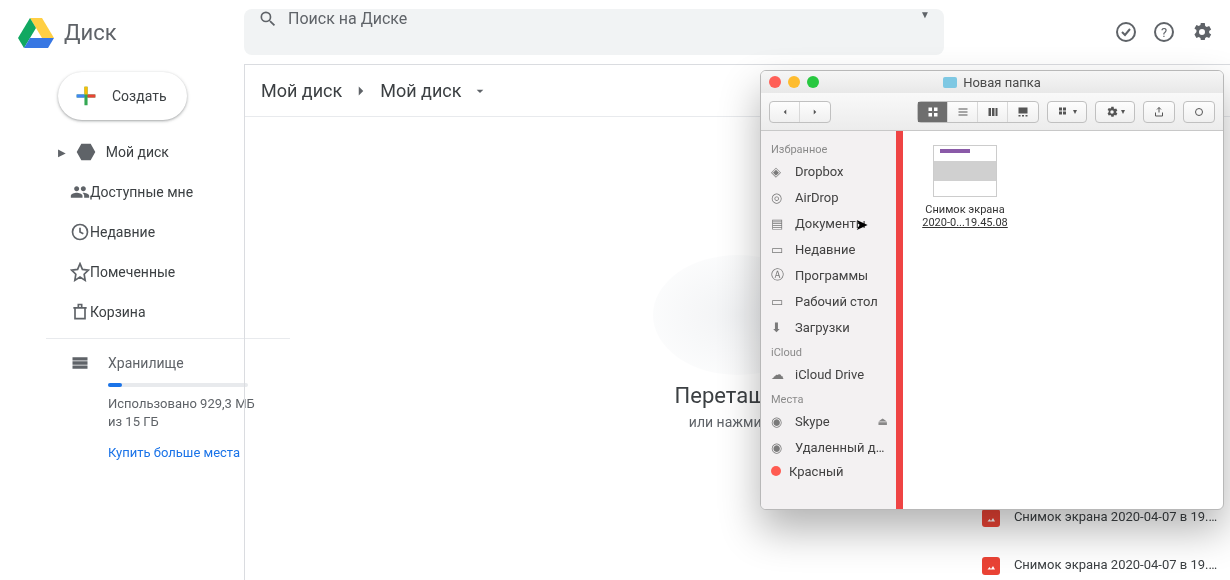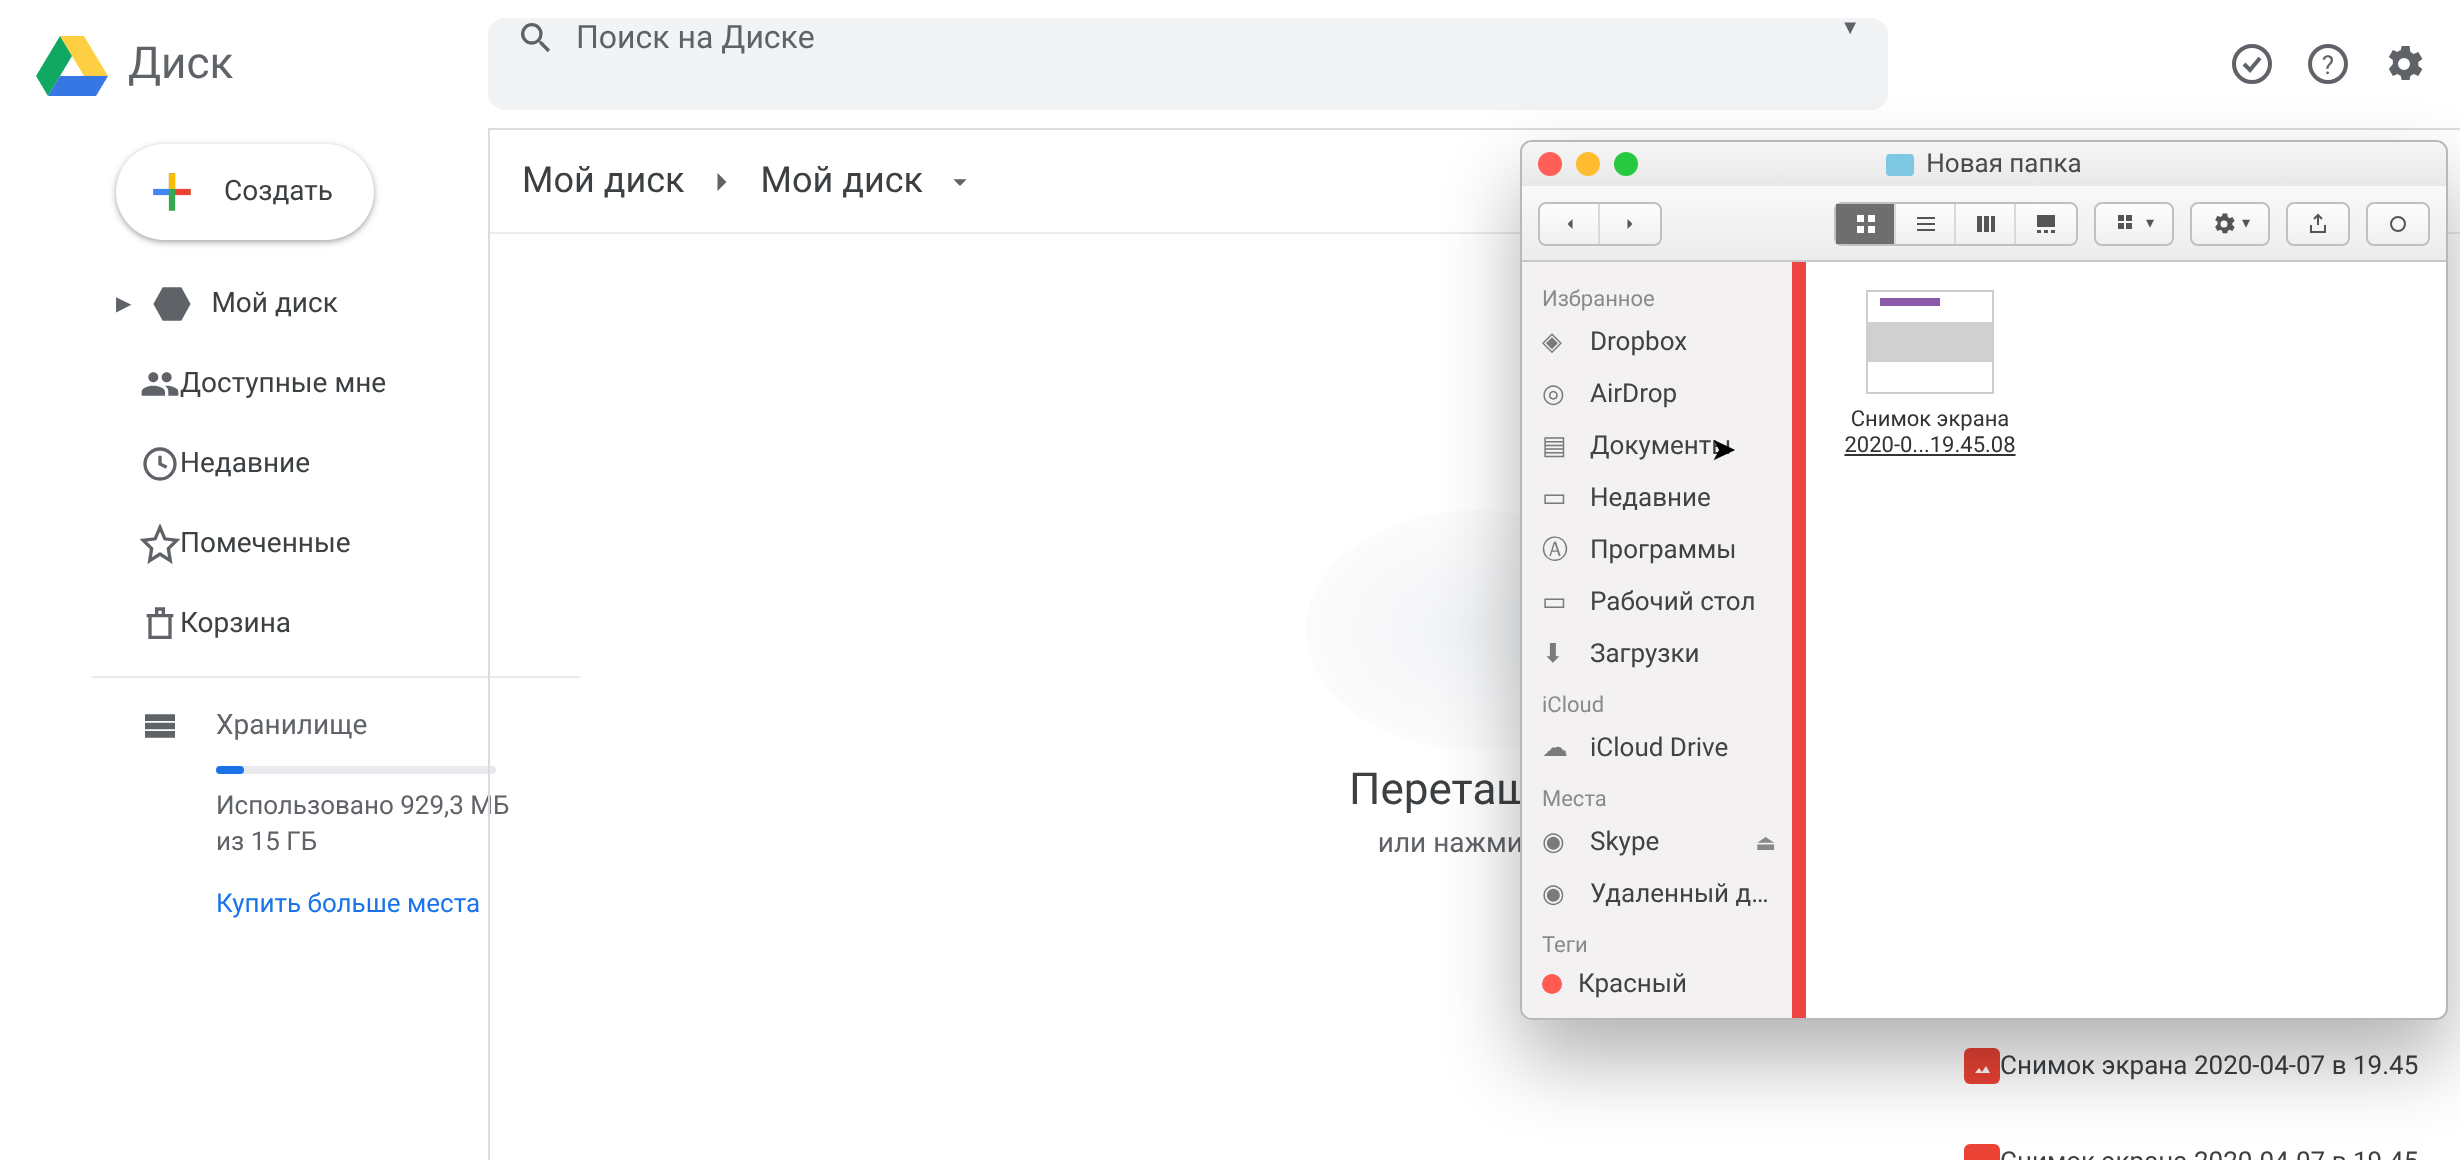--- a/index.html
+++ b/index.html
@@ -34,21 +34,21 @@
 .gd-main { position: absolute; top: 64px; left: 244px; right: 0; bottom: 0; border-top: 1px solid #dadce0; border-left: 1px solid #dadce0; }
 .breadcrumb { height: 52px; display: flex; align-items: center; gap: 10px; padding-left: 16px; border-bottom: 1px solid #e8eaed; color: #3c4043; }
 .breadcrumb .bc { font-size: 18px; cursor: pointer; }
 .breadcrumb .chev { color: #5f6368; }
 .empty-state { position: absolute; top: 190px; left: 0; right: 0; text-align: center; color: #3c4043; }
 .empty-ill { margin: 0 auto 8px; width: 170px; height: 120px; opacity: .6; background: radial-gradient(ellipse at center, #e8eaed 0%, #f8f9fa 70%); border-radius: 50%; position: relative; }
 .empty-state h2 { font-size: 22px; font-weight: 400; color: #3c4043; }
 .empty-state p { font-size: 14px; color: #5f6368; margin-top: 6px; }
 
 
-.recent-row { position: absolute; right: 8px; height: 48px; display: flex; align-items: center; width: 240px; }
+.recent-row { position: absolute; right: 8px; height: 48px; display: flex; gap: 14px; width: 240px; }
 .recent-row .thumb { width: 18px; height: 18px; background: #ea4335; border-radius: 3px; display:flex; align-items:center; justify-content:center; }
 .recent-row .fname { font-size: 13px; color: #3c4043; white-space: nowrap; overflow:hidden; text-overflow: ellipsis; }
 
 
 .finder { position: absolute; top: 70px; left: 760px; width: 464px; height: 440px; background: #fff; border: 1px solid #b8b8b8; border-radius: 6px; box-shadow: 0 20px 40px rgba(0,0,0,.3); overflow: hidden; }
 .finder-titlebar { height: 22px; background: linear-gradient(#f6f6f6,#e8e8e8); display: flex; align-items: center; padding-left: 8px; gap: 7px; position: relative; }
 .traffic { width: 12px; height: 12px; border-radius: 50%; }
 .tl-close { background: #ff5f57; } .tl-min { background: #febc2e; } .tl-max { background: #28c840; }
 .finder-title { position: absolute; left: 0; right: 0; text-align: center; font-size: 13px; color: #4a4a4a; pointer-events:none; display:flex; justify-content:center; align-items:center; gap:6px;}
 .finder-title .foldericon { width:14px; height:11px; background:#7ec8e3; border-radius:2px; }
@@ -344,21 +344,20 @@
       <div class="fs-item">
           <span class="fi-icon">◉</span>
           <span>Skype</span>
           <span class="eject">⏏</span>
         </div>
       <div class="fs-item">
           <span class="fi-icon">◉</span>
           <span>Удаленный д…</span>
         </div>
 
-      <div class="fs-section">Теги</div>
       <div class="fs-tag">
           <span class="dot" style="background:#ff5b51"></span>
           <span>Красный</span>
         </div>
     </div>
 
     <div class="finder-content">
       <div class="file-tile">
         <div class="file-thumb"></div>
         <div class="fname1">Снимок экрана</div>

